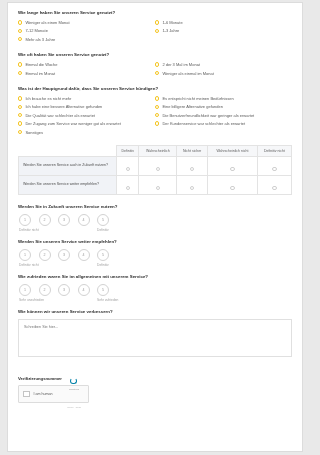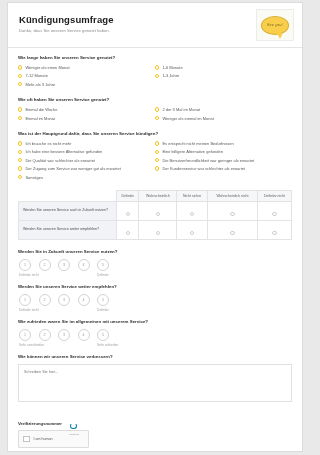--- a/index.html
+++ b/index.html
@@ -198,29 +198,20 @@
   }
   .cap-name { font-size: 2.4px; color: #9a9a9a; line-height: 3px; }
   .cap-links { font-size: 2px; color: #b5b5b5; line-height: 2.6px; }
 </style>
 </head>
 <body>
 
 <div class="page">
   <div class="card">
 
-    <div class="header">
-      <div class="title">Kündigungsumfrage</div>
-      <div class="subtitle">Danke, dass Sie unseren Service genutzt haben.</div>
-      <div class="sticker">
-        <div class="bubble">
-          <span>See you!</span>
-        </div>
-      </div>
-    </div>
 
     <div class="body">
 
       <div class="q-block">
         <div class="q-label">Wie lange haben Sie unseren Service genutzt?</div>
         <div class="opts two-col">
           <div class="opt">
             <span class="radio"></span>
             <span class="opt-text">Weniger als einen Monat</span>
           </div>

